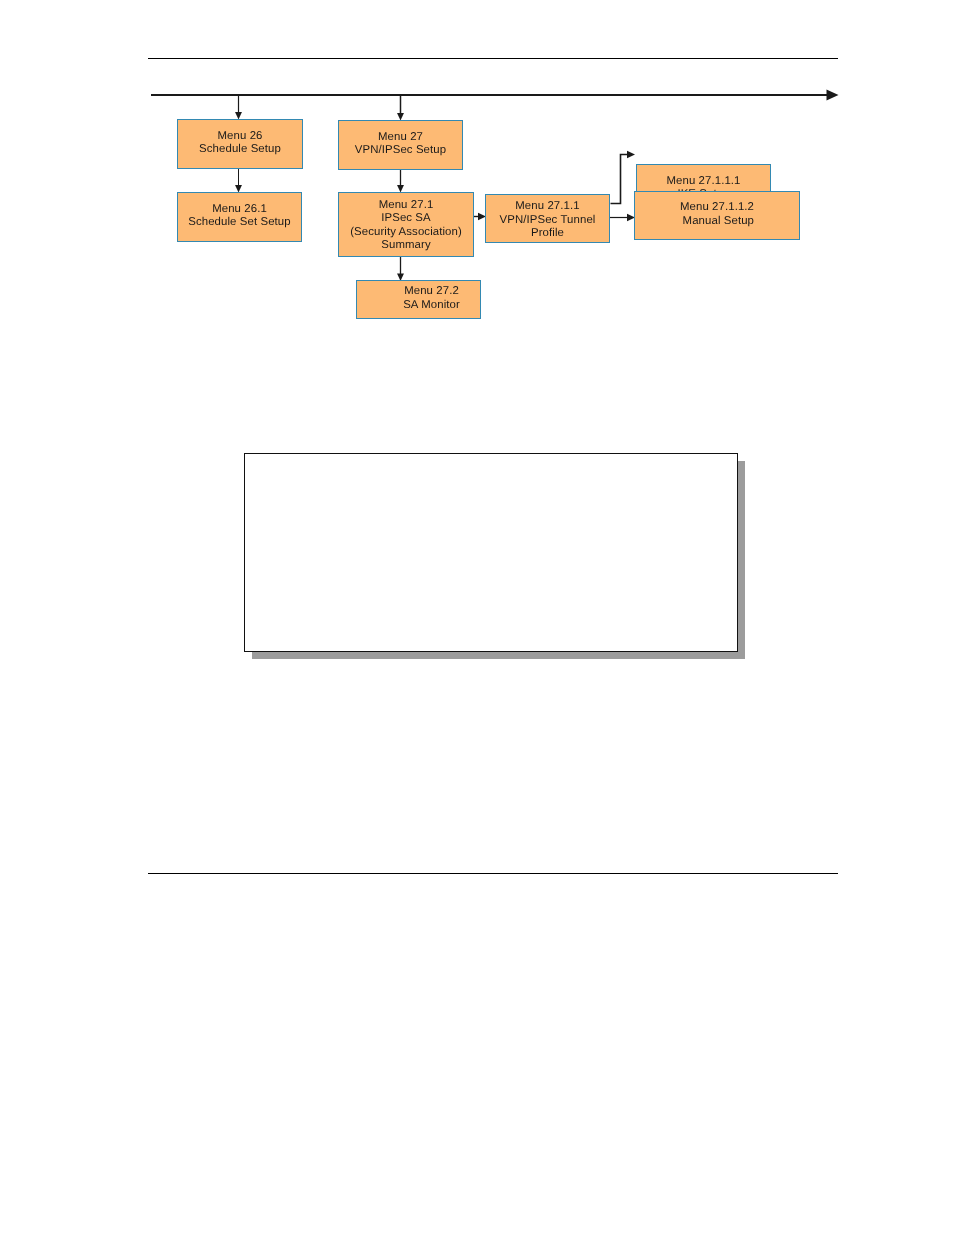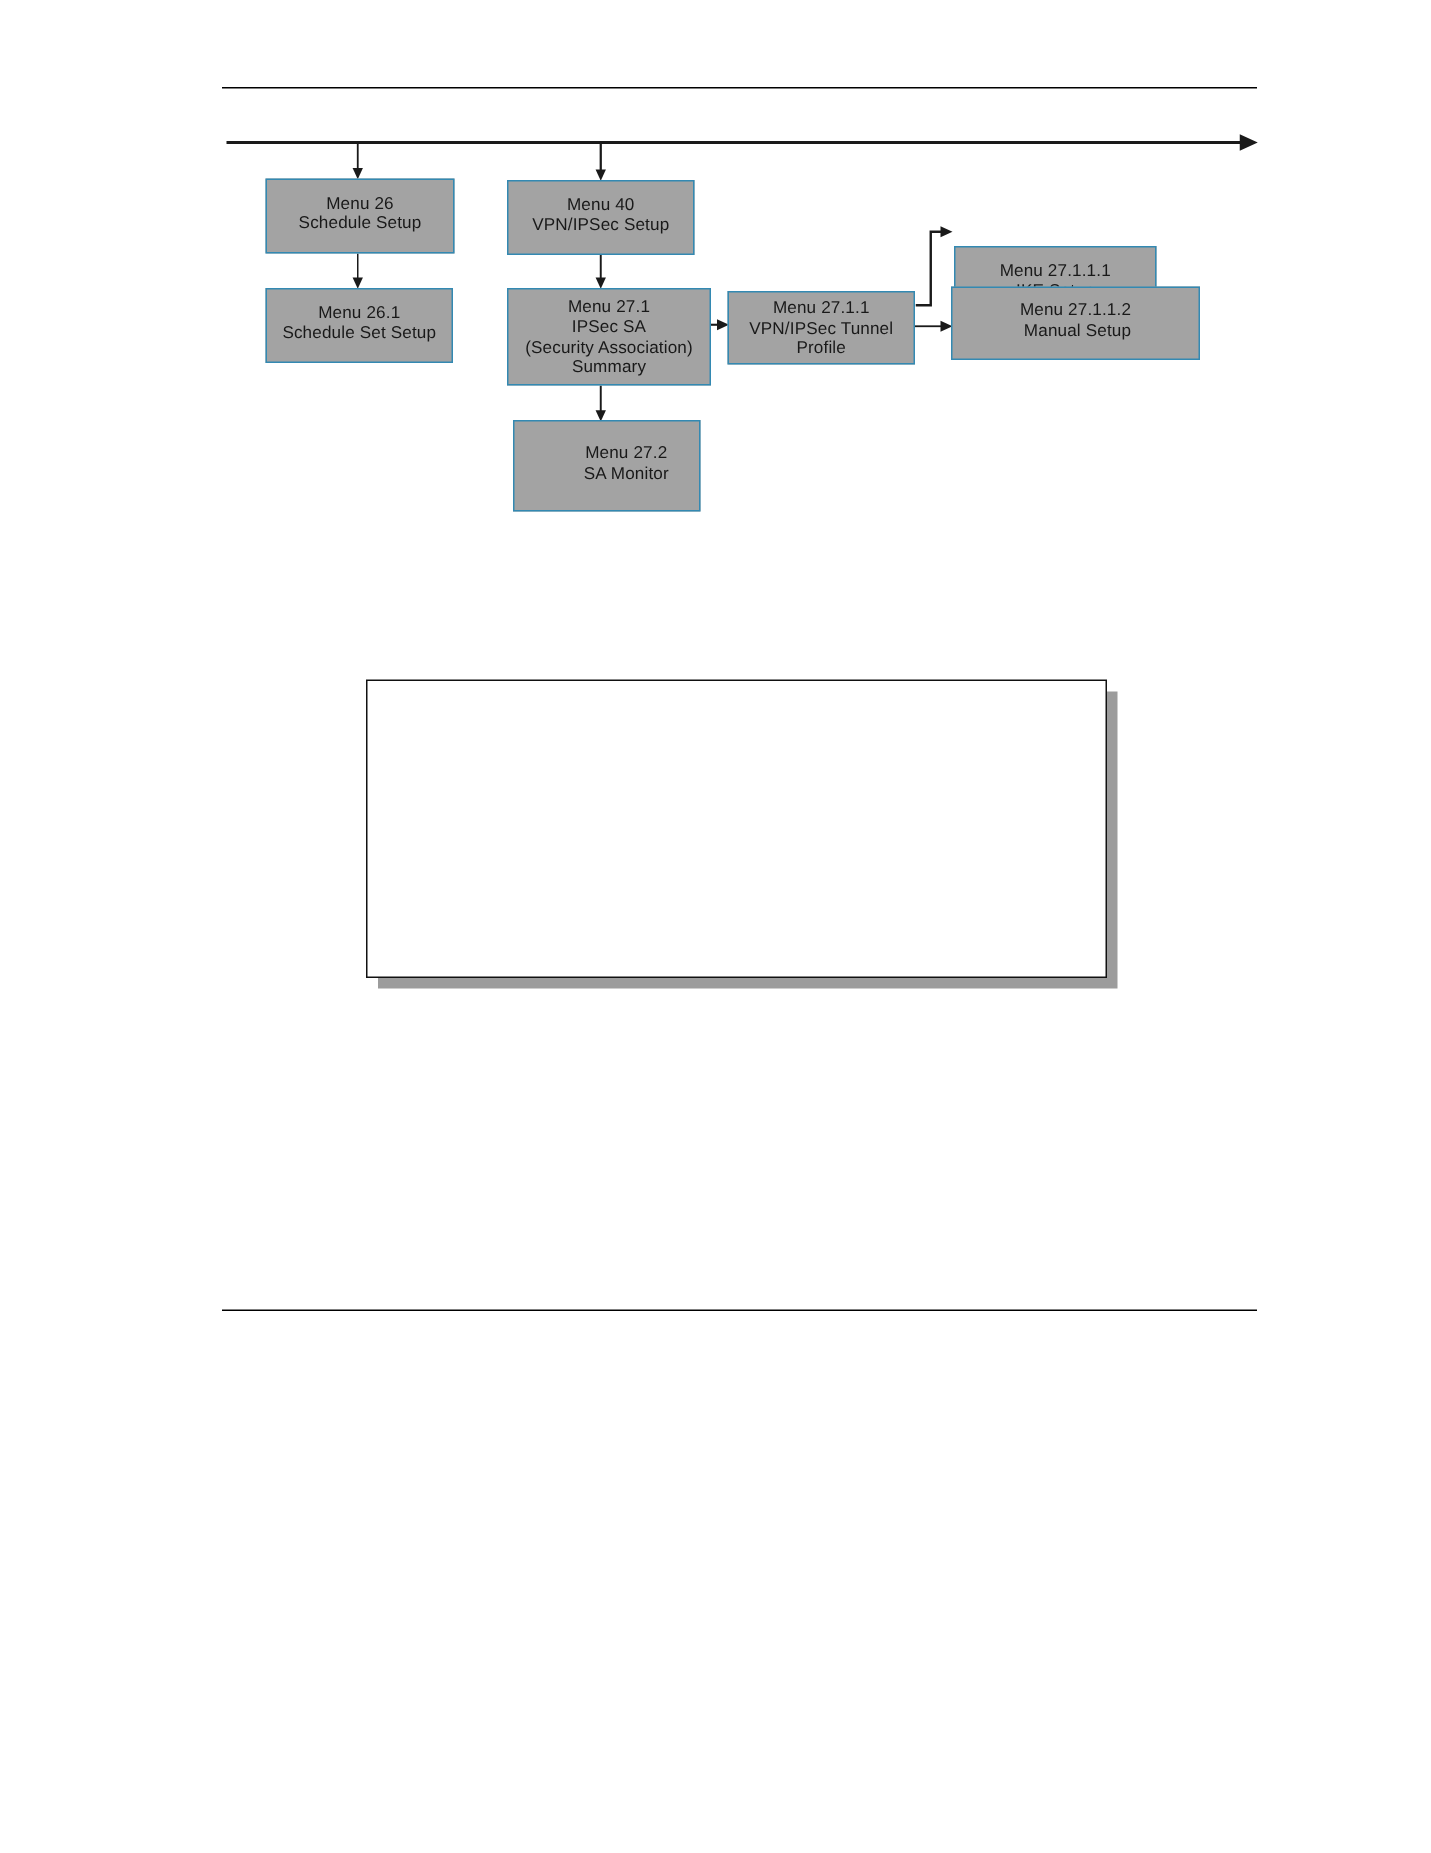--- a/index.html
+++ b/index.html
@@ -12,21 +12,21 @@
     -webkit-font-smoothing: antialiased;
     text-rendering: geometricPrecision;
   }
   .page { position:absolute; left:0; top:0; width:954px; height:1235px; }
   .rule { position:absolute; background:#000; }
   #diagram { position:absolute; left:0; top:0; width:954px; height:360px; }
   .node {
     position:absolute;
     box-sizing:border-box;
     border:1px solid #3389b2;
-    background:#a3a3a3;
+    background:#fdba74;
     color:#191919;
     display:flex; align-items:center; justify-content:center;
     text-align:center;
     font-size:11.4px;
     line-height:13.4px;
     white-space:pre-line;
     letter-spacing:0.1px;
   }
   .node > span { display:block; }
   .shadowbox {
@@ -75,27 +75,27 @@
         <polyline points="610.5,203.5 620.5,203.5 620.5,154.5 628.5,154.5" fill="none" stroke="#1a1a1a" stroke-width="1.6"></polyline>
         <path d="M 635 154.5 L 627 150.82 L 627 158.18 Z" fill="#1a1a1a"></path>
         <polyline points="609.5,217.5 628.5,217.5" fill="none" stroke="#1a1a1a" stroke-width="1.2"></polyline>
         <path d="M 635 217.5 L 627 213.82 L 627 221.18 Z" fill="#1a1a1a"></path>
       </svg>
     <div id="nodes">
         <div class="node" style="left: 177px; top: 119px; width: 126px; height: 50px; border-color: rgb(51, 137, 178);"><span style="transform: translateY(-1px);">Menu 26
 Schedule Setup</span></div>
         <div class="node" style="left: 177px; top: 192px; width: 125px; height: 50px; border-color: rgb(51, 137, 178);"><span style="transform: translateY(-1px);">Menu 26.1
 Schedule Set Setup</span></div>
-        <div class="node" style="left: 338px; top: 120px; width: 125px; height: 50px; border-color: rgb(51, 137, 178);"><span style="transform: translateY(-1px);">Menu 40
+        <div class="node" style="left: 338px; top: 120px; width: 125px; height: 50px; border-color: rgb(51, 137, 178);"><span style="transform: translateY(-1px);">Menu 27
 VPN/IPSec Setup</span></div>
         <div class="node" style="left: 338px; top: 192px; width: 136px; height: 65px; border-color: rgb(51, 137, 178);"><span style="transform: translateY(1.1px);">Menu 27.1
 IPSec SA
 (Security Association)
 Summary</span></div>
-        <div class="node" style="left: 342px; top: 280px; width: 125px; height: 61px; border-color: rgb(51, 137, 178); padding-left: 26px;"><span style="transform: translateY(-1px);">Menu 27.2
+        <div class="node" style="left: 356px; top: 280px; width: 125px; height: 39px; border-color: rgb(51, 137, 178); padding-left: 26px;"><span style="transform: translateY(-1px);">Menu 27.2
 SA Monitor</span></div>
         <div class="node" style="left: 485px; top: 194px; width: 125px; height: 49px; border-color: rgb(51, 137, 178);"><span style="transform: translateY(1.6px);">Menu 27.1.1
 VPN/IPSec Tunnel
 Profile</span></div>
         <div class="node" style="left: 636px; top: 129px; width: 135px; height: 50px; border-color: rgb(51, 137, 178); margin-top: 35px;"><span style="transform: translateY(-1px);">Menu 27.1.1.1
 IKE Setup</span></div>
         <div class="node" style="left: 634px; top: 191px; width: 166px; height: 49px; border-color: rgb(51, 137, 178); text-align: right;"><span style="transform: translateY(-1px);">Menu 27.1.1.2
 Manual Setup</span></div>
       </div>
   </div>

